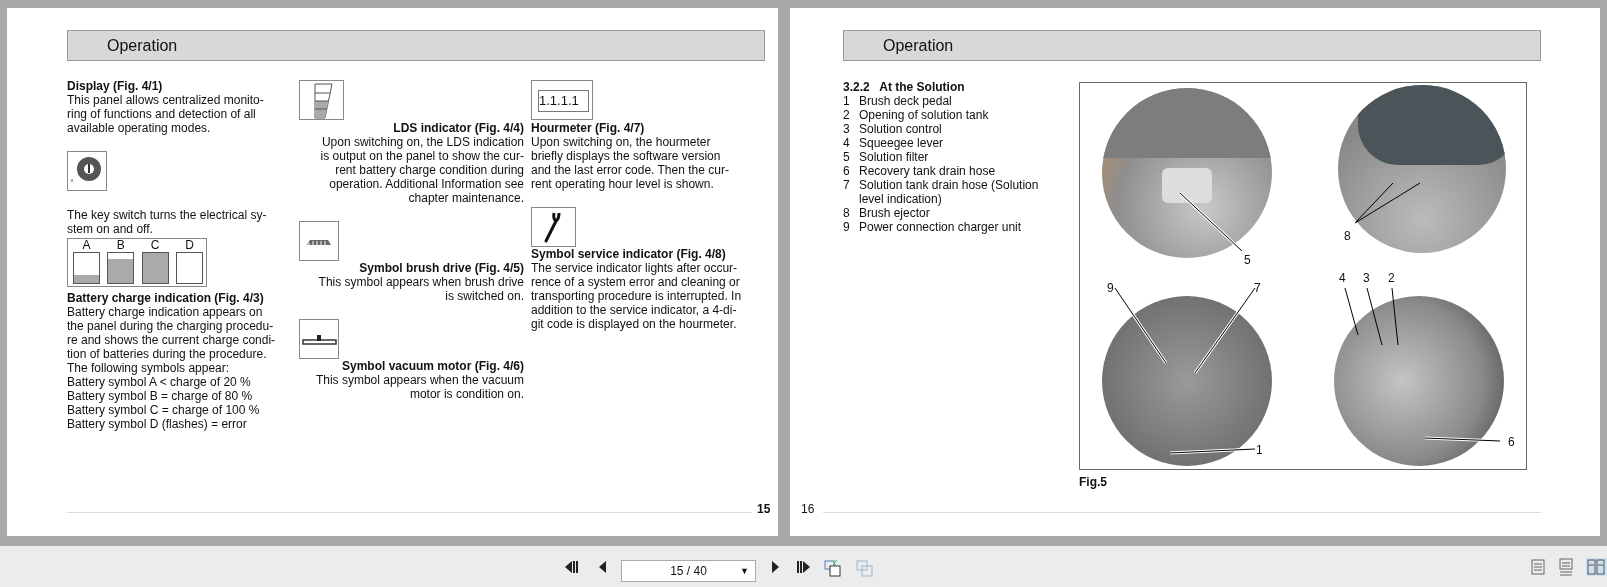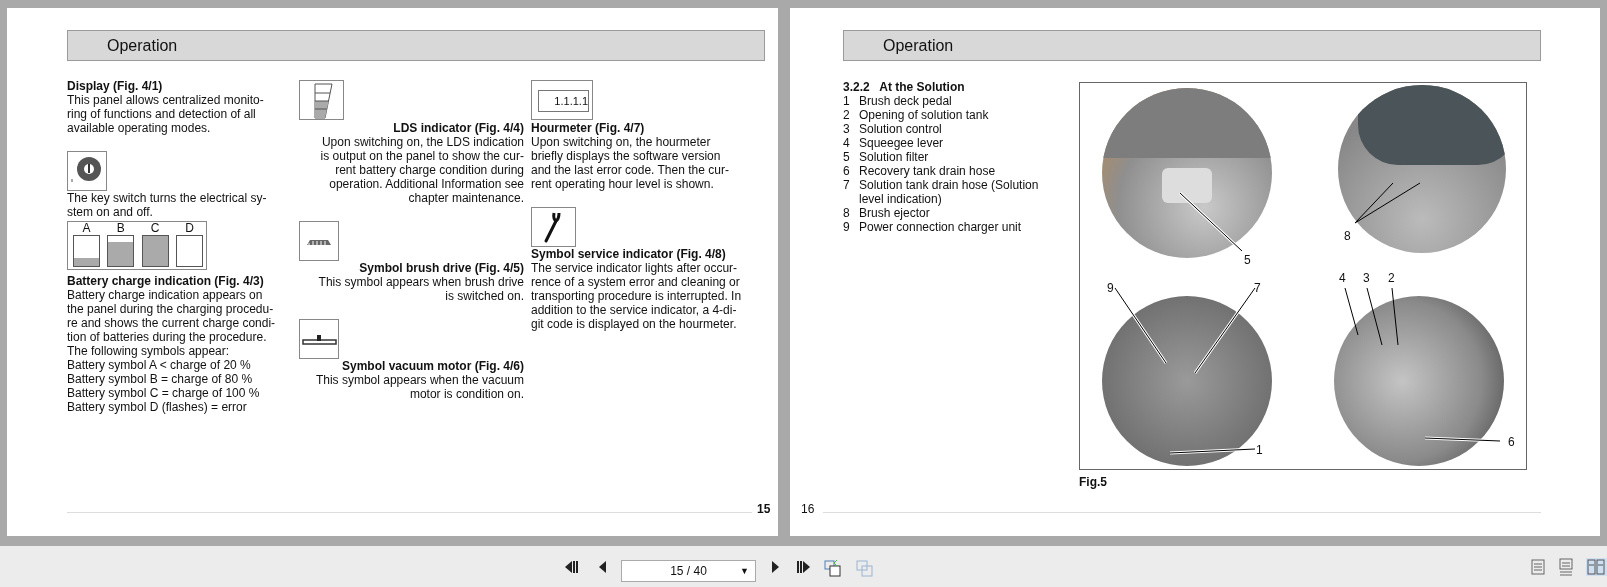--- a/index.html
+++ b/index.html
@@ -39,21 +39,21 @@
     <p>ring of functions and detection of all</p>
     <p>available operating modes.</p>
     <div class="figbox" style="width:40px;height:40px;margin-top:16px;">
       <svg width="38" height="38">
         <circle cx="21" cy="17" r="12" fill="#555"></circle>
           <circle cx="21" cy="17" r="5" fill="#fff"></circle>
         <rect x="20" y="12" width="2" height="9" fill="#333"></rect>
         <line x1="4" y1="27" x2="4" y2="30" stroke="#555"></line>
       </svg>
     </div>
-    <p style="margin-top:0">The key switch turns the electrical sy-</p>
+    <p style="margin-top:17px">The key switch turns the electrical sy-</p>
     <p>stem on and off.</p>
     <div class="figbox" style="width:140px;height:49px;margin-top:2px;">
       <div style="position:absolute;left:5px;top:-1px;width:130px;display:flex;justify-content:space-between;">
         <div style="width:27px;text-align:center;">
           <div>A</div>
           <div style="height:32px;border:1px solid #555;box-sizing:border-box;position:relative;">
               <div style="position:absolute;bottom:0;left:0;right:0;height:8px;background:#aaa;"></div>
             </div>
         </div>
         <div style="width:27px;text-align:center;">
@@ -119,21 +119,21 @@
         <rect x="17" y="15" width="4" height="6" fill="#222"></rect>
       </svg>
     </div>
     <p class="bold">Symbol vacuum motor (Fig. 4/6)</p>
     <p>This symbol appears when the vacuum</p>
     <p>motor is condition on.</p>
   </div>
 
   <div class="col" style="left:524px;top:72px;width:225px;">
     <div class="figbox" style="width:62px;height:40px;">
-      <div style="position:absolute;left:6px;top:9px;width:49px;height:20px;border:1px solid #777;font-size:11px;line-height:20px;text-align:right;">1.1.1.1</div>
+      <div style="position:absolute;left:6px;top:9px;width:49px;height:20px;border:1px solid #777;font-size:13px;line-height:20px;text-align:left;">1.1.1.1</div>
     </div>
     <p class="bold" style="margin-top:1px">Hourmeter (Fig. 4/7)</p>
     <p>Upon switching on, the hourmeter</p>
     <p>briefly displays the software version</p>
     <p>and the last error code. Then the cur-</p>
     <p>rent operating hour level is shown.</p>
     <div class="figbox" style="width:45px;height:40px;margin-top:16px;">
       <svg width="43" height="38">
         <path d="M22 5 Q21 11 24 13 Q27 11 27 5" fill="none" stroke="#111" stroke-width="3"></path>
         <line x1="24" y1="13" x2="14" y2="33" stroke="#111" stroke-width="3" stroke-linecap="round"></line>

